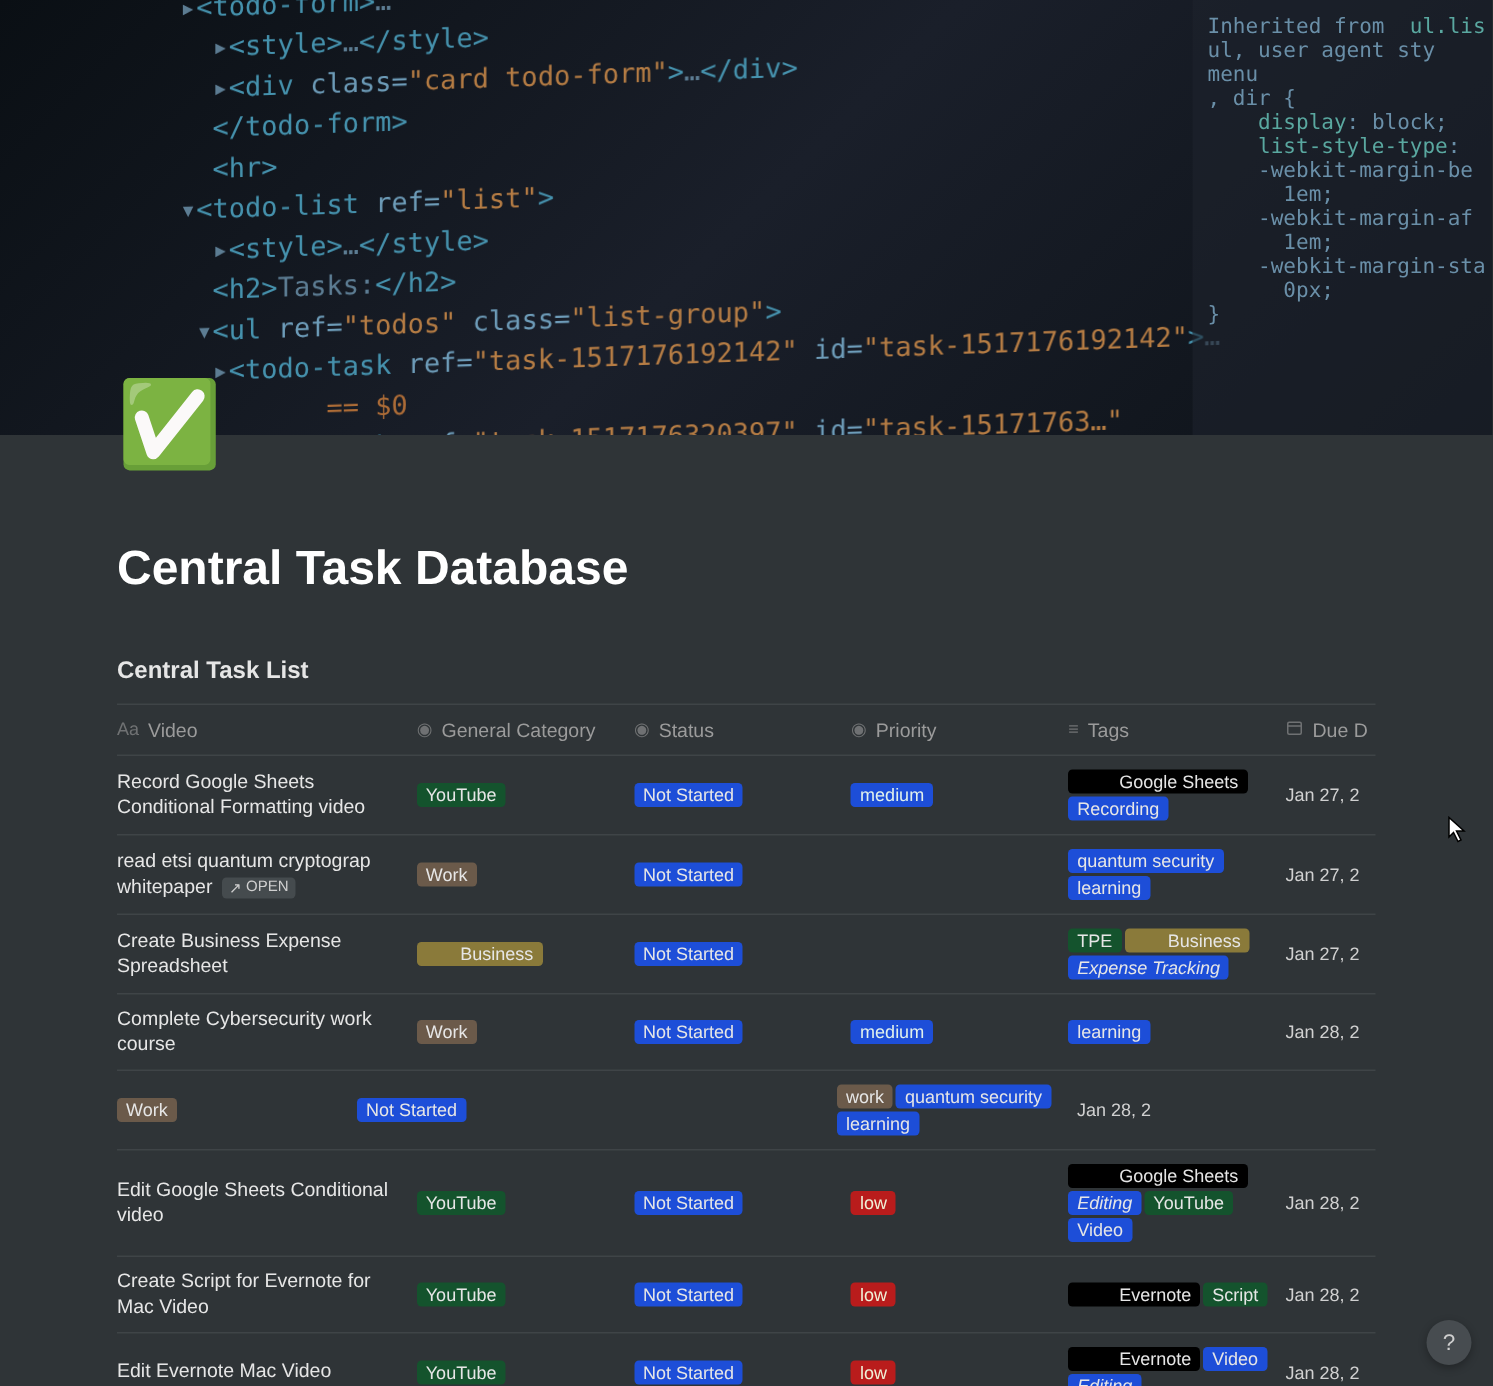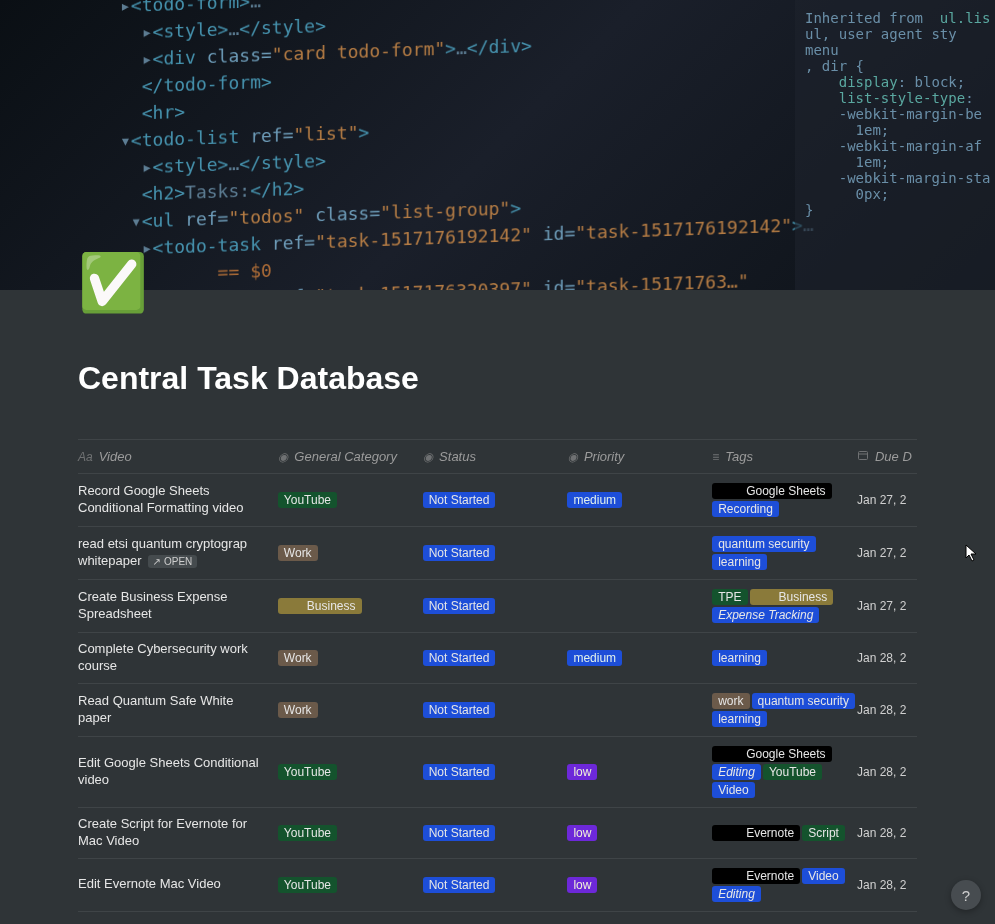--- a/index.html
+++ b/index.html
@@ -80,25 +80,24 @@
     border-bottom: 1px solid #3f4447;
   }
   .thead { height: 34px; align-items: center; }
   .col-task { width: 220px; padding-right: 8px; }
   .col-cat { width: 160px; }
   .col-status { width: 160px; }
   .col-prio { width: 160px; }
   .col-tags { width: 160px; }
   .col-due { flex: 1; min-width: 60px; }
   .th {
-    display: flex; align-items: flex-end; gap: 6px;
+    display: flex; align-items: flex-start; gap: 6px;
     color: #9b9b9b;
     font-size: 13px;
     font-weight: 400;
-    font-style: italic;
   }
   .th-icon { opacity: 0.6; font-size: 12px; }
   .row { padding: 8px 0; font-size: 13px; align-items: center; }
   .task-name { color: #e6e6e6; line-height: 1.3; }
   .open-btn {
     display: none;
     align-items: center;
     gap: 3px;
     background: #454b4e;
     color: #cfcfcf;
@@ -113,21 +112,21 @@
     display: inline-block;
     padding: 1px 6px;
     border-radius: 3px;
     font-size: 12px;
     margin: 1px 2px 1px 0;
     color: #e6e6e6;
   }
   .tag-purple { background: #14532d; }
   .tag-gray { background: #1d4ed8; }
   .tag-teal { background: #1d4ed8; color: #e0f0ec; }
-  .tag-olive { background: #6d28d9; color: #f0f0d8; }
+  .tag-olive { background: #b91c1c; color: #f0f0d8; }
   .tag-green { background: #000000; padding-left: 34px; }
   .tag-yellow { background: #8a7a3a; padding-left: 29px; }
   .tag-brown { background: #6b5a4a; }
   .tag-orange { background: #1d4ed8; font-style: italic; }
   .due { color: #d0d0d0; font-size: 12px; white-space: nowrap; overflow: hidden; }
   .help-fab {
     position: absolute;
     right: 14px;
     bottom: 14px;
     width: 30px; height: 30px;
@@ -175,20 +174,21 @@
       1em;
     -webkit-margin-sta
       0px;
 }</div>
 </div>
 
 <div class="page-icon"><span>✅</span></div>
 
 <div class="content">
   <h1 class="page-title">Central Task Database</h1>
+  <div class="view-title">Central Task List</div>
 
   <div class="table">
     <div class="thead">
       <div class="th col-task">
         <span class="th-icon">Aa</span>
         <span>Video</span>
       </div>
       <div class="th col-cat">
         <span class="th-icon">◉</span>
         <span>General Category</span>
@@ -245,21 +245,20 @@
         </div>
         <div class="row">
           <div class="col-task"><span class="task-name">Complete Cybersecurity work course</span></div>
           <div class="col-cat"><span class="tag tag-brown">Work</span></div>
           <div class="col-status"><span class="tag tag-gray">Not Started</span></div>
           <div class="col-prio"><span class="tag tag-teal">medium</span></div>
           <div class="col-tags"><span class="tag tag-gray">learning</span></div>
           <div class="col-due due">Jan 28, 2</div>
         </div>
         <div class="row">
-          <div class="col-task"><span class="task-name">Read Quantum Safe White paper</span></div>
           <div class="col-cat"><span class="tag tag-brown">Work</span></div>
           <div class="col-status"><span class="tag tag-gray">Not Started</span></div>
           <div class="col-prio"></div>
           <div class="col-tags"><span class="tag tag-brown">work</span><span class="tag tag-gray">quantum security</span><span class="tag tag-gray">learning</span></div>
           <div class="col-due due">Jan 28, 2</div>
         </div>
         <div class="row">
           <div class="col-task"><span class="task-name">Edit Google Sheets Conditional video</span></div>
           <div class="col-cat"><span class="tag tag-purple">YouTube</span></div>
           <div class="col-status"><span class="tag tag-gray">Not Started</span></div>

